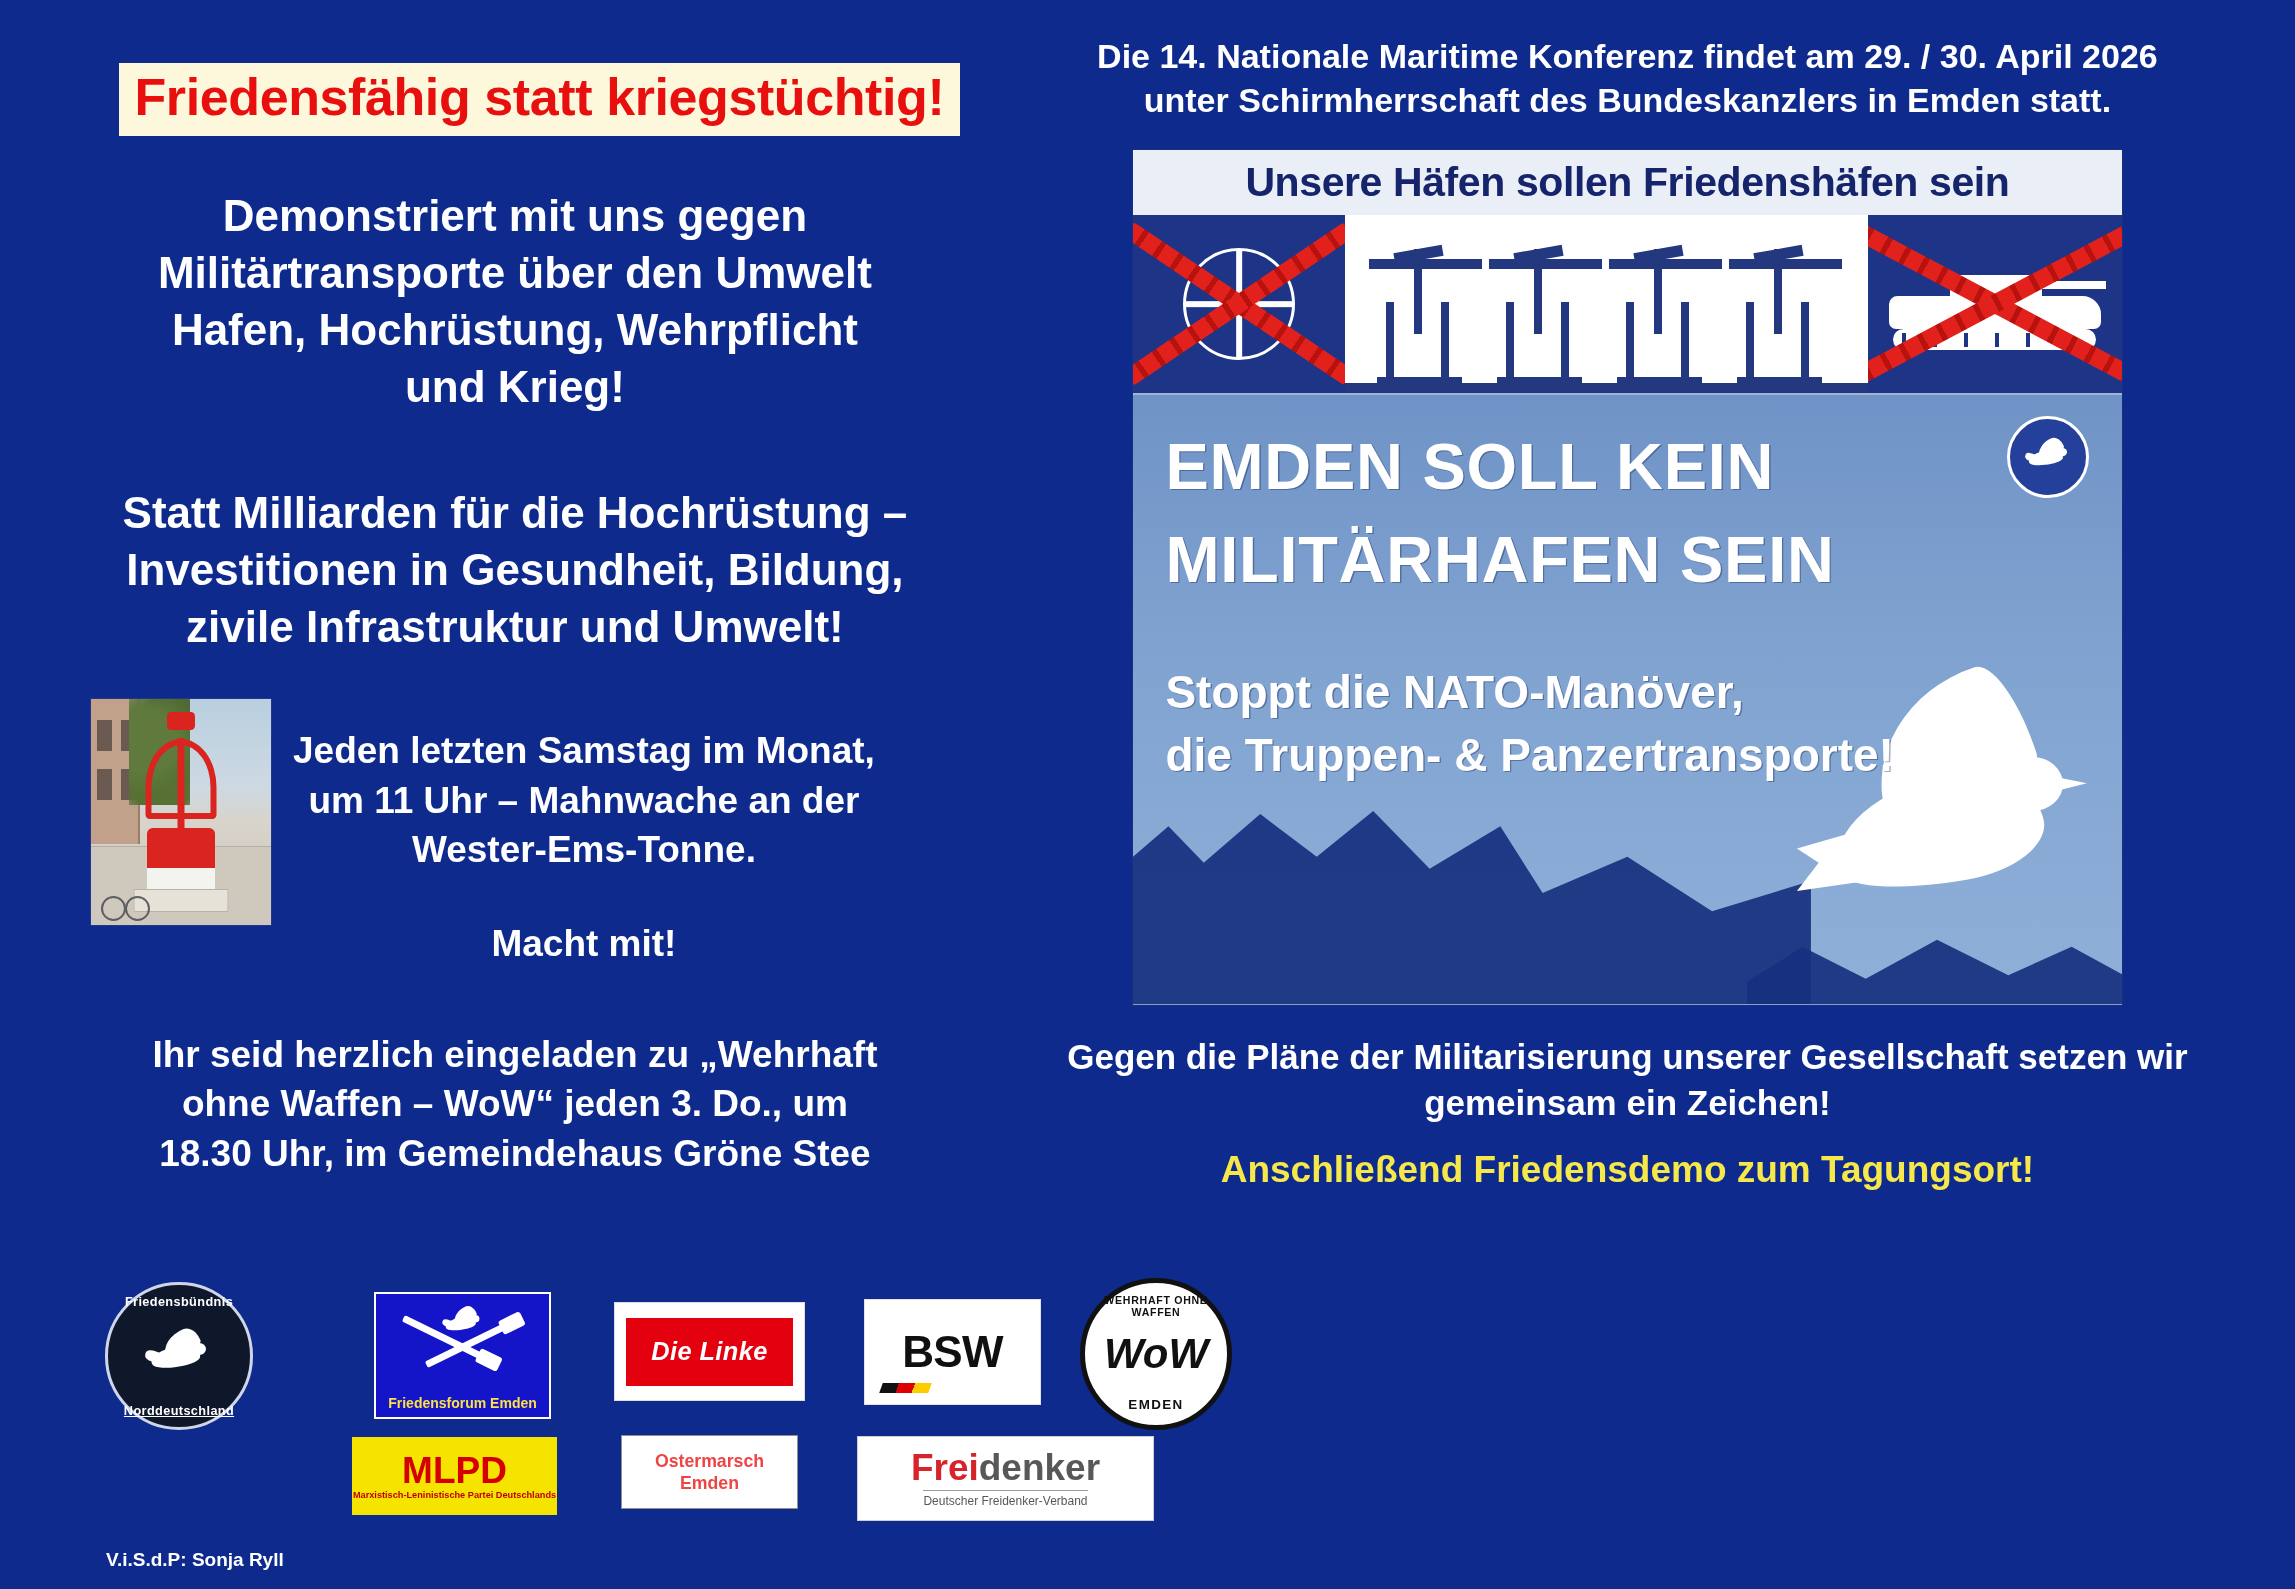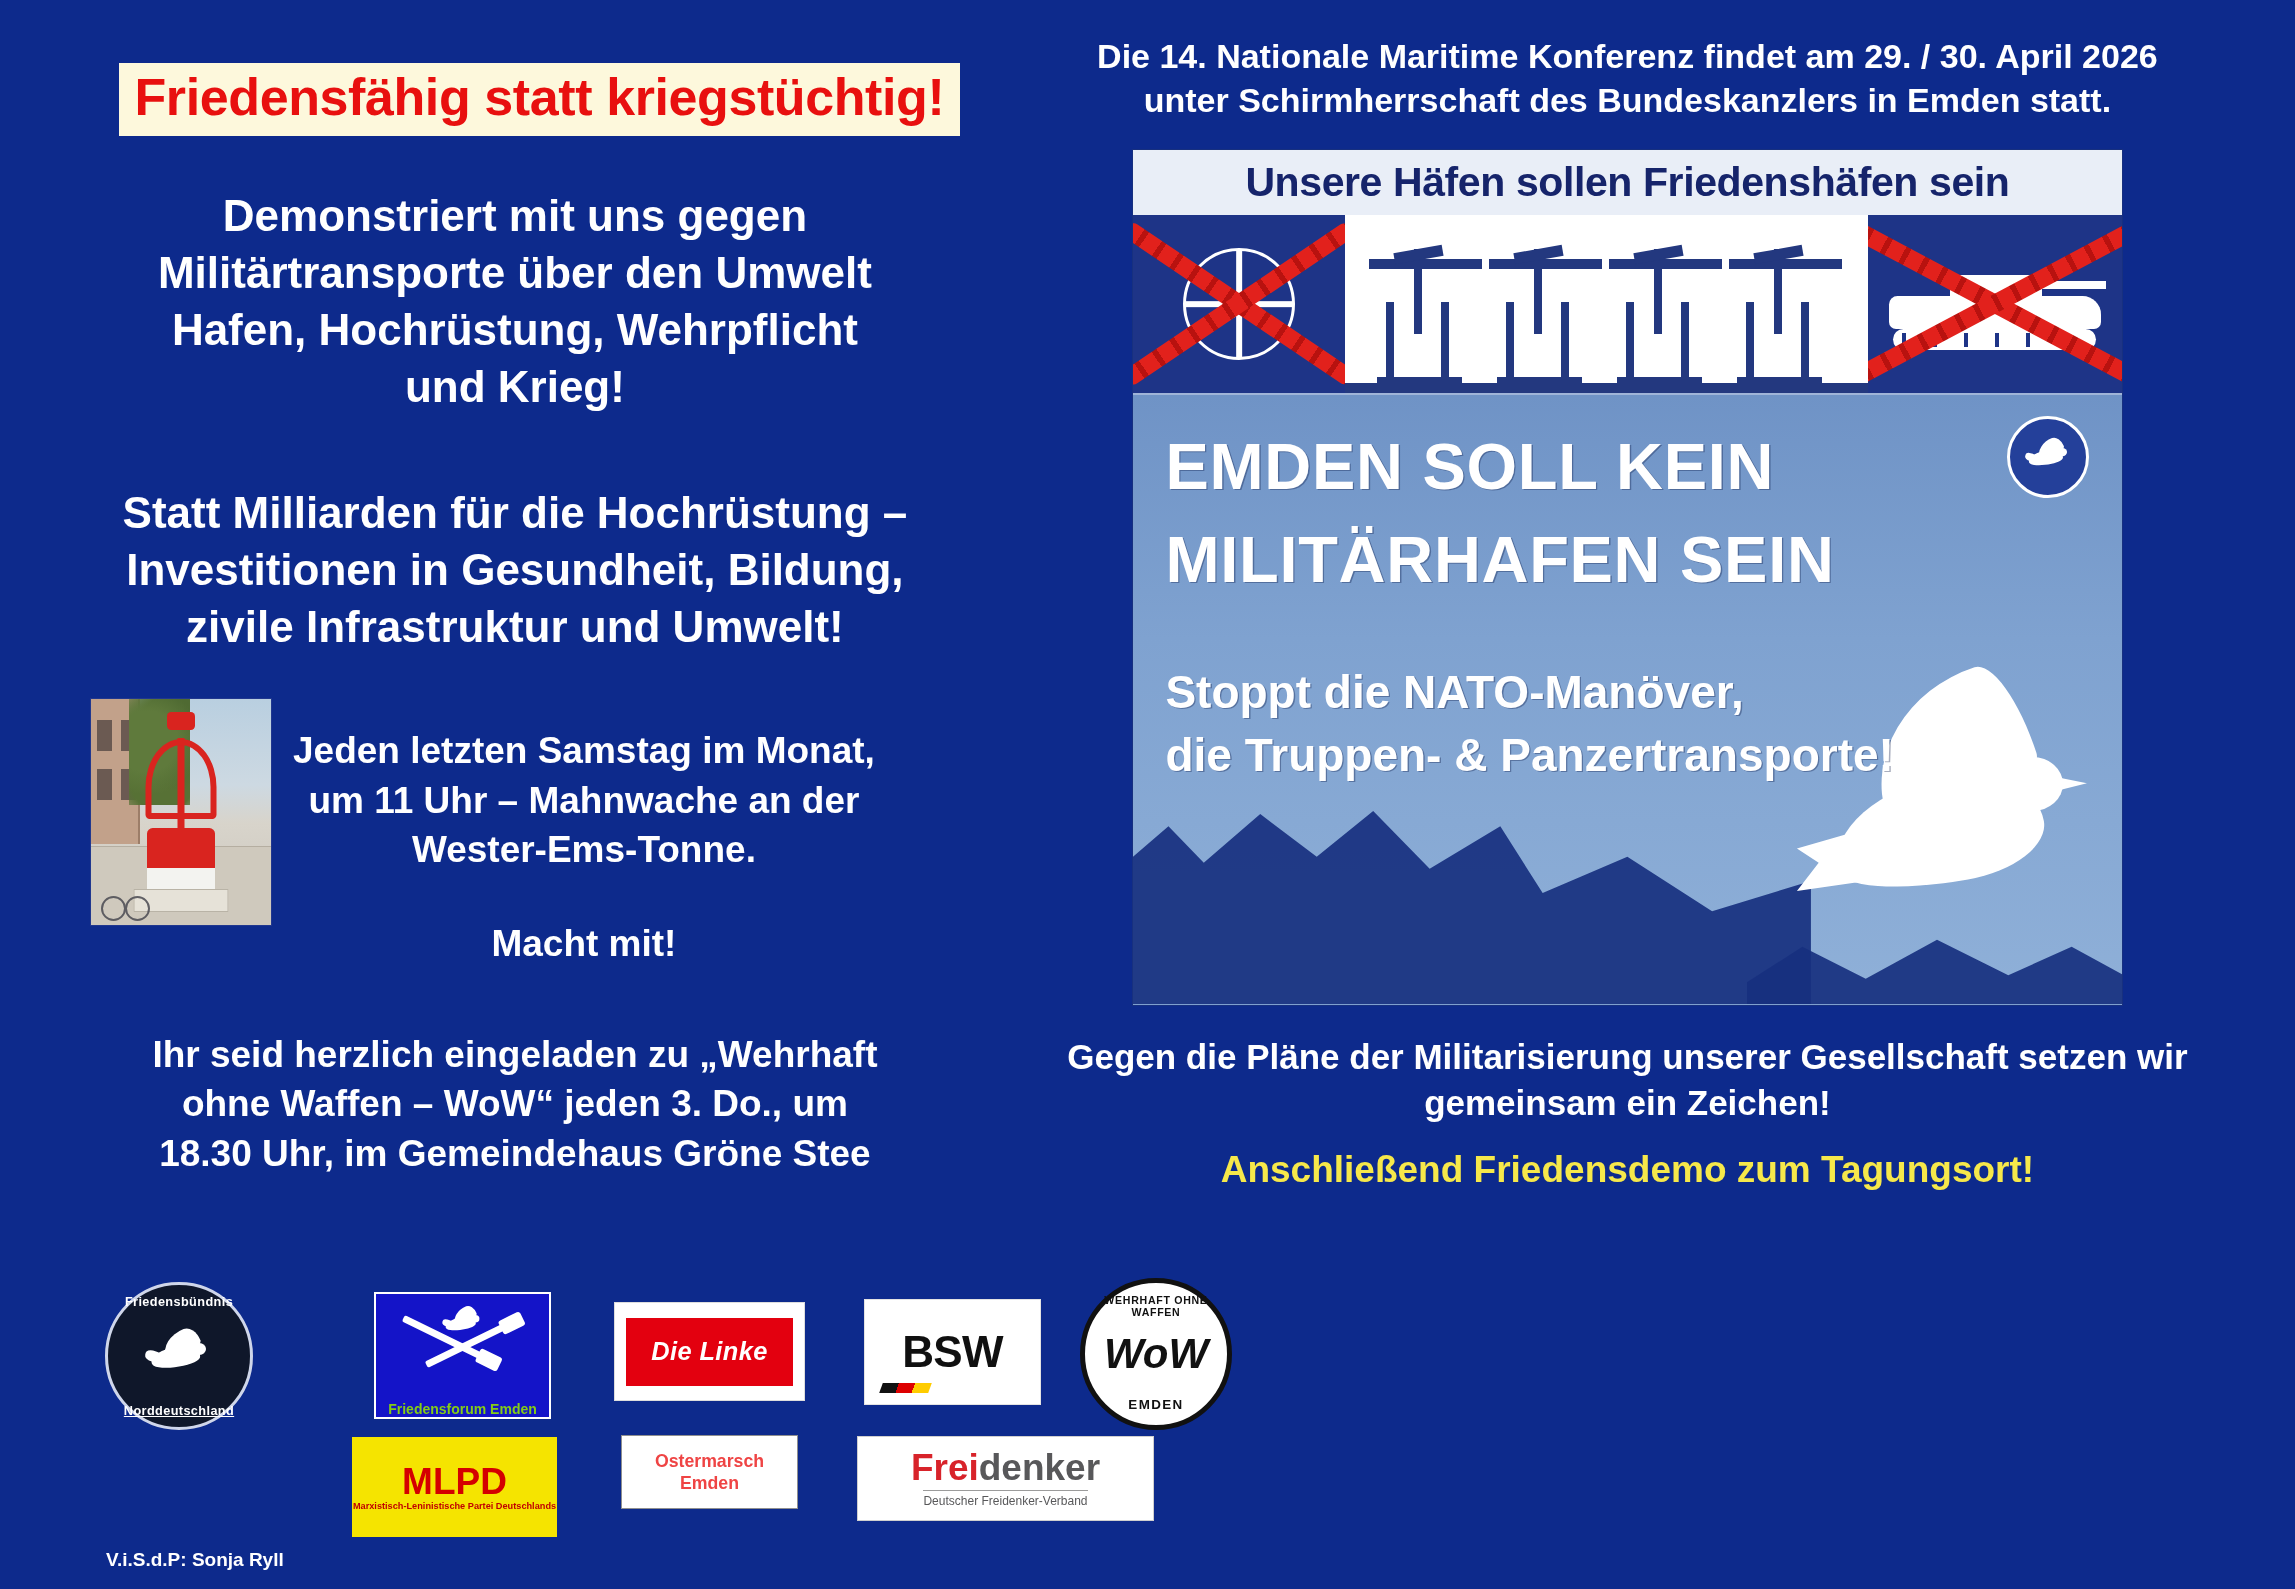--- a/index.html
+++ b/index.html
@@ -263,25 +263,25 @@
     background: #ffffff;
     border-radius: 40% 60% 50% 50%;
     transform: rotate(14deg);
   }
   
   .logo-ffe {
     left: 283px; top: 17px;
     width: 177px; height: 127px;
     background: #1414c8;
     border: 2.1px solid #ffffff;
-    color: #84cc16;
+    color: #fde047;
     font-size: 14px;
     flex-direction: column;
     justify-content: flex-end;
-    padding-bottom: 0;
+    padding-bottom: 6px;
   }
   .logo-ffe .guns {
     position: absolute;
     top: 15.5px; left: 50%;
     transform: translateX(-50%);
     width: 134px; height: 68px;
   }
   .logo-ffe .gun {
     position: absolute;
     top: 28px;
@@ -349,21 +349,21 @@
     color: #111111;
     flex-direction: column;
     font-size: 11.3px;
   }
   .logo-wow .wtop { position: absolute; top: 11.3px; width: 100%; text-align: center; font-size: 10.6px; letter-spacing: 0.7px;}
   .logo-wow .wbot { position: absolute; bottom: 12.7px; width: 100%; text-align: center; font-size: 13.4px; letter-spacing: 1.4px;}
   .logo-wow .wmain { font-size: 42px; font-weight: bold; font-style: italic; }
   
   .logo-mlpd {
     left: 261px; top: 162px;
-    width: 205px; height: 100px;
+    width: 205px; height: 78px;
     background: #f5e400;
     color: #d40000;
     flex-direction: column;
     font-size: 37px;
     line-height: 1;
   }
   .logo-mlpd .sub {
     font-size: 9.2px;
     color: #c00000;
     margin-top: 1.4px;

